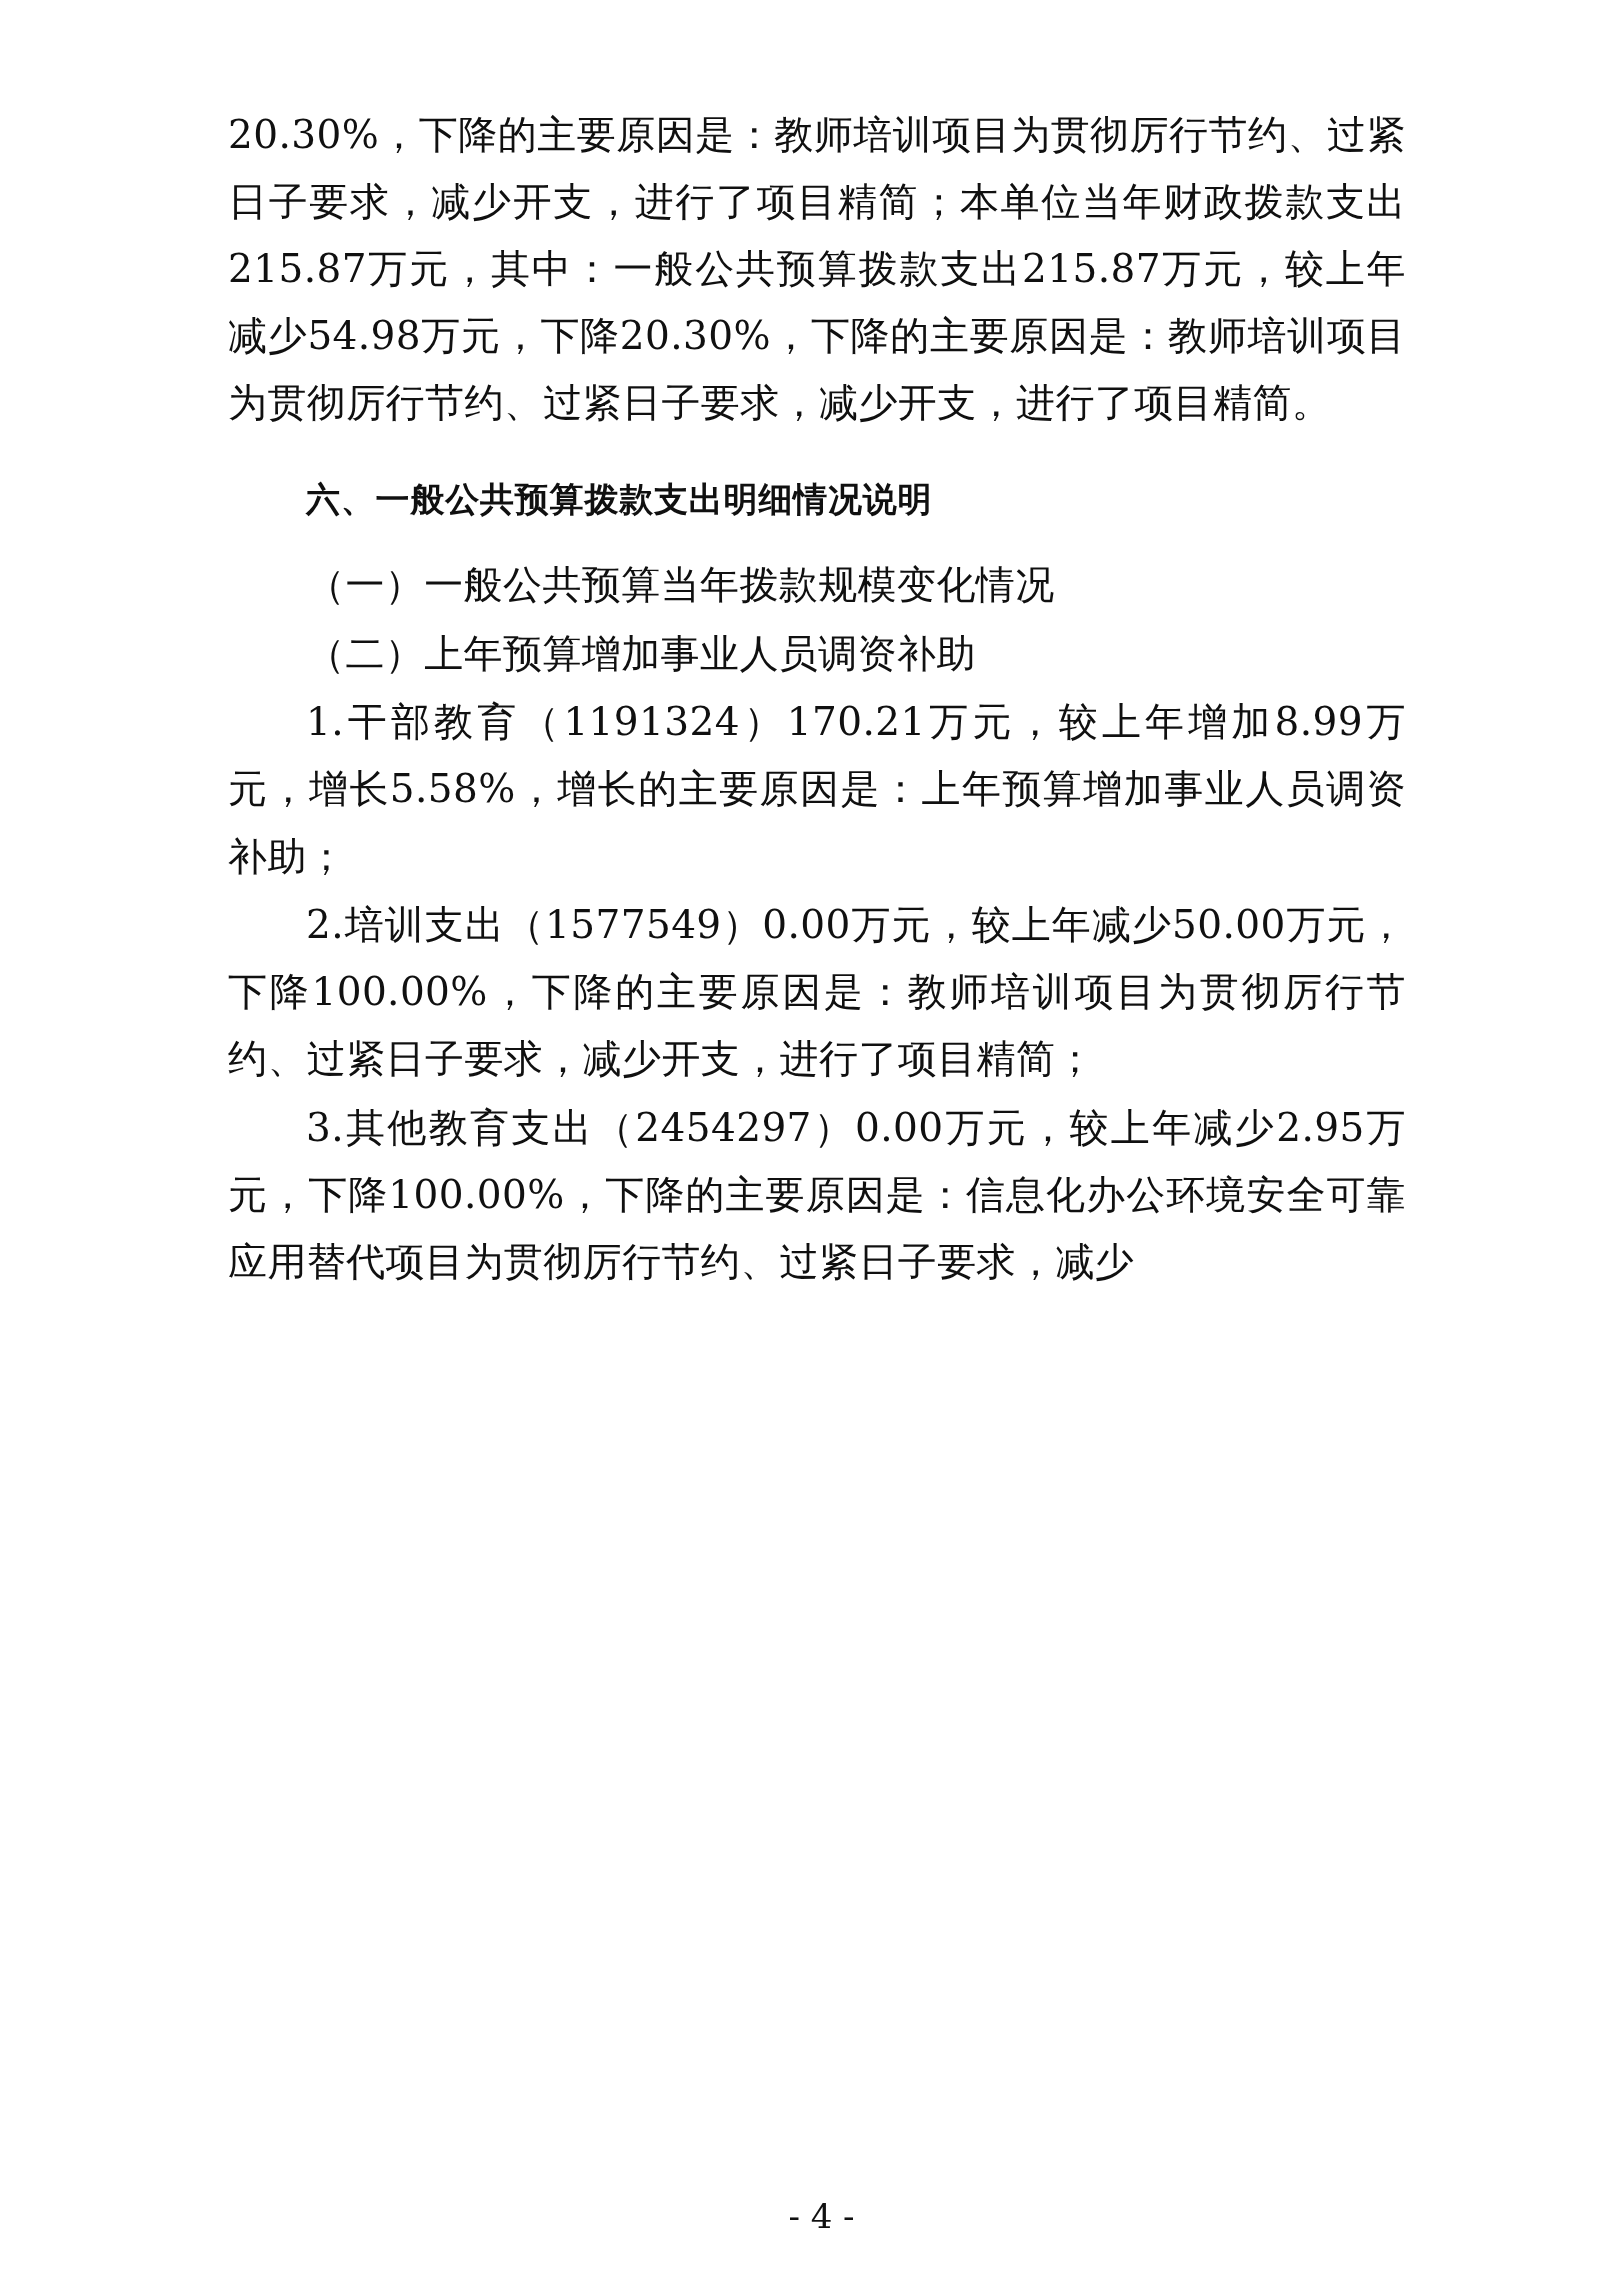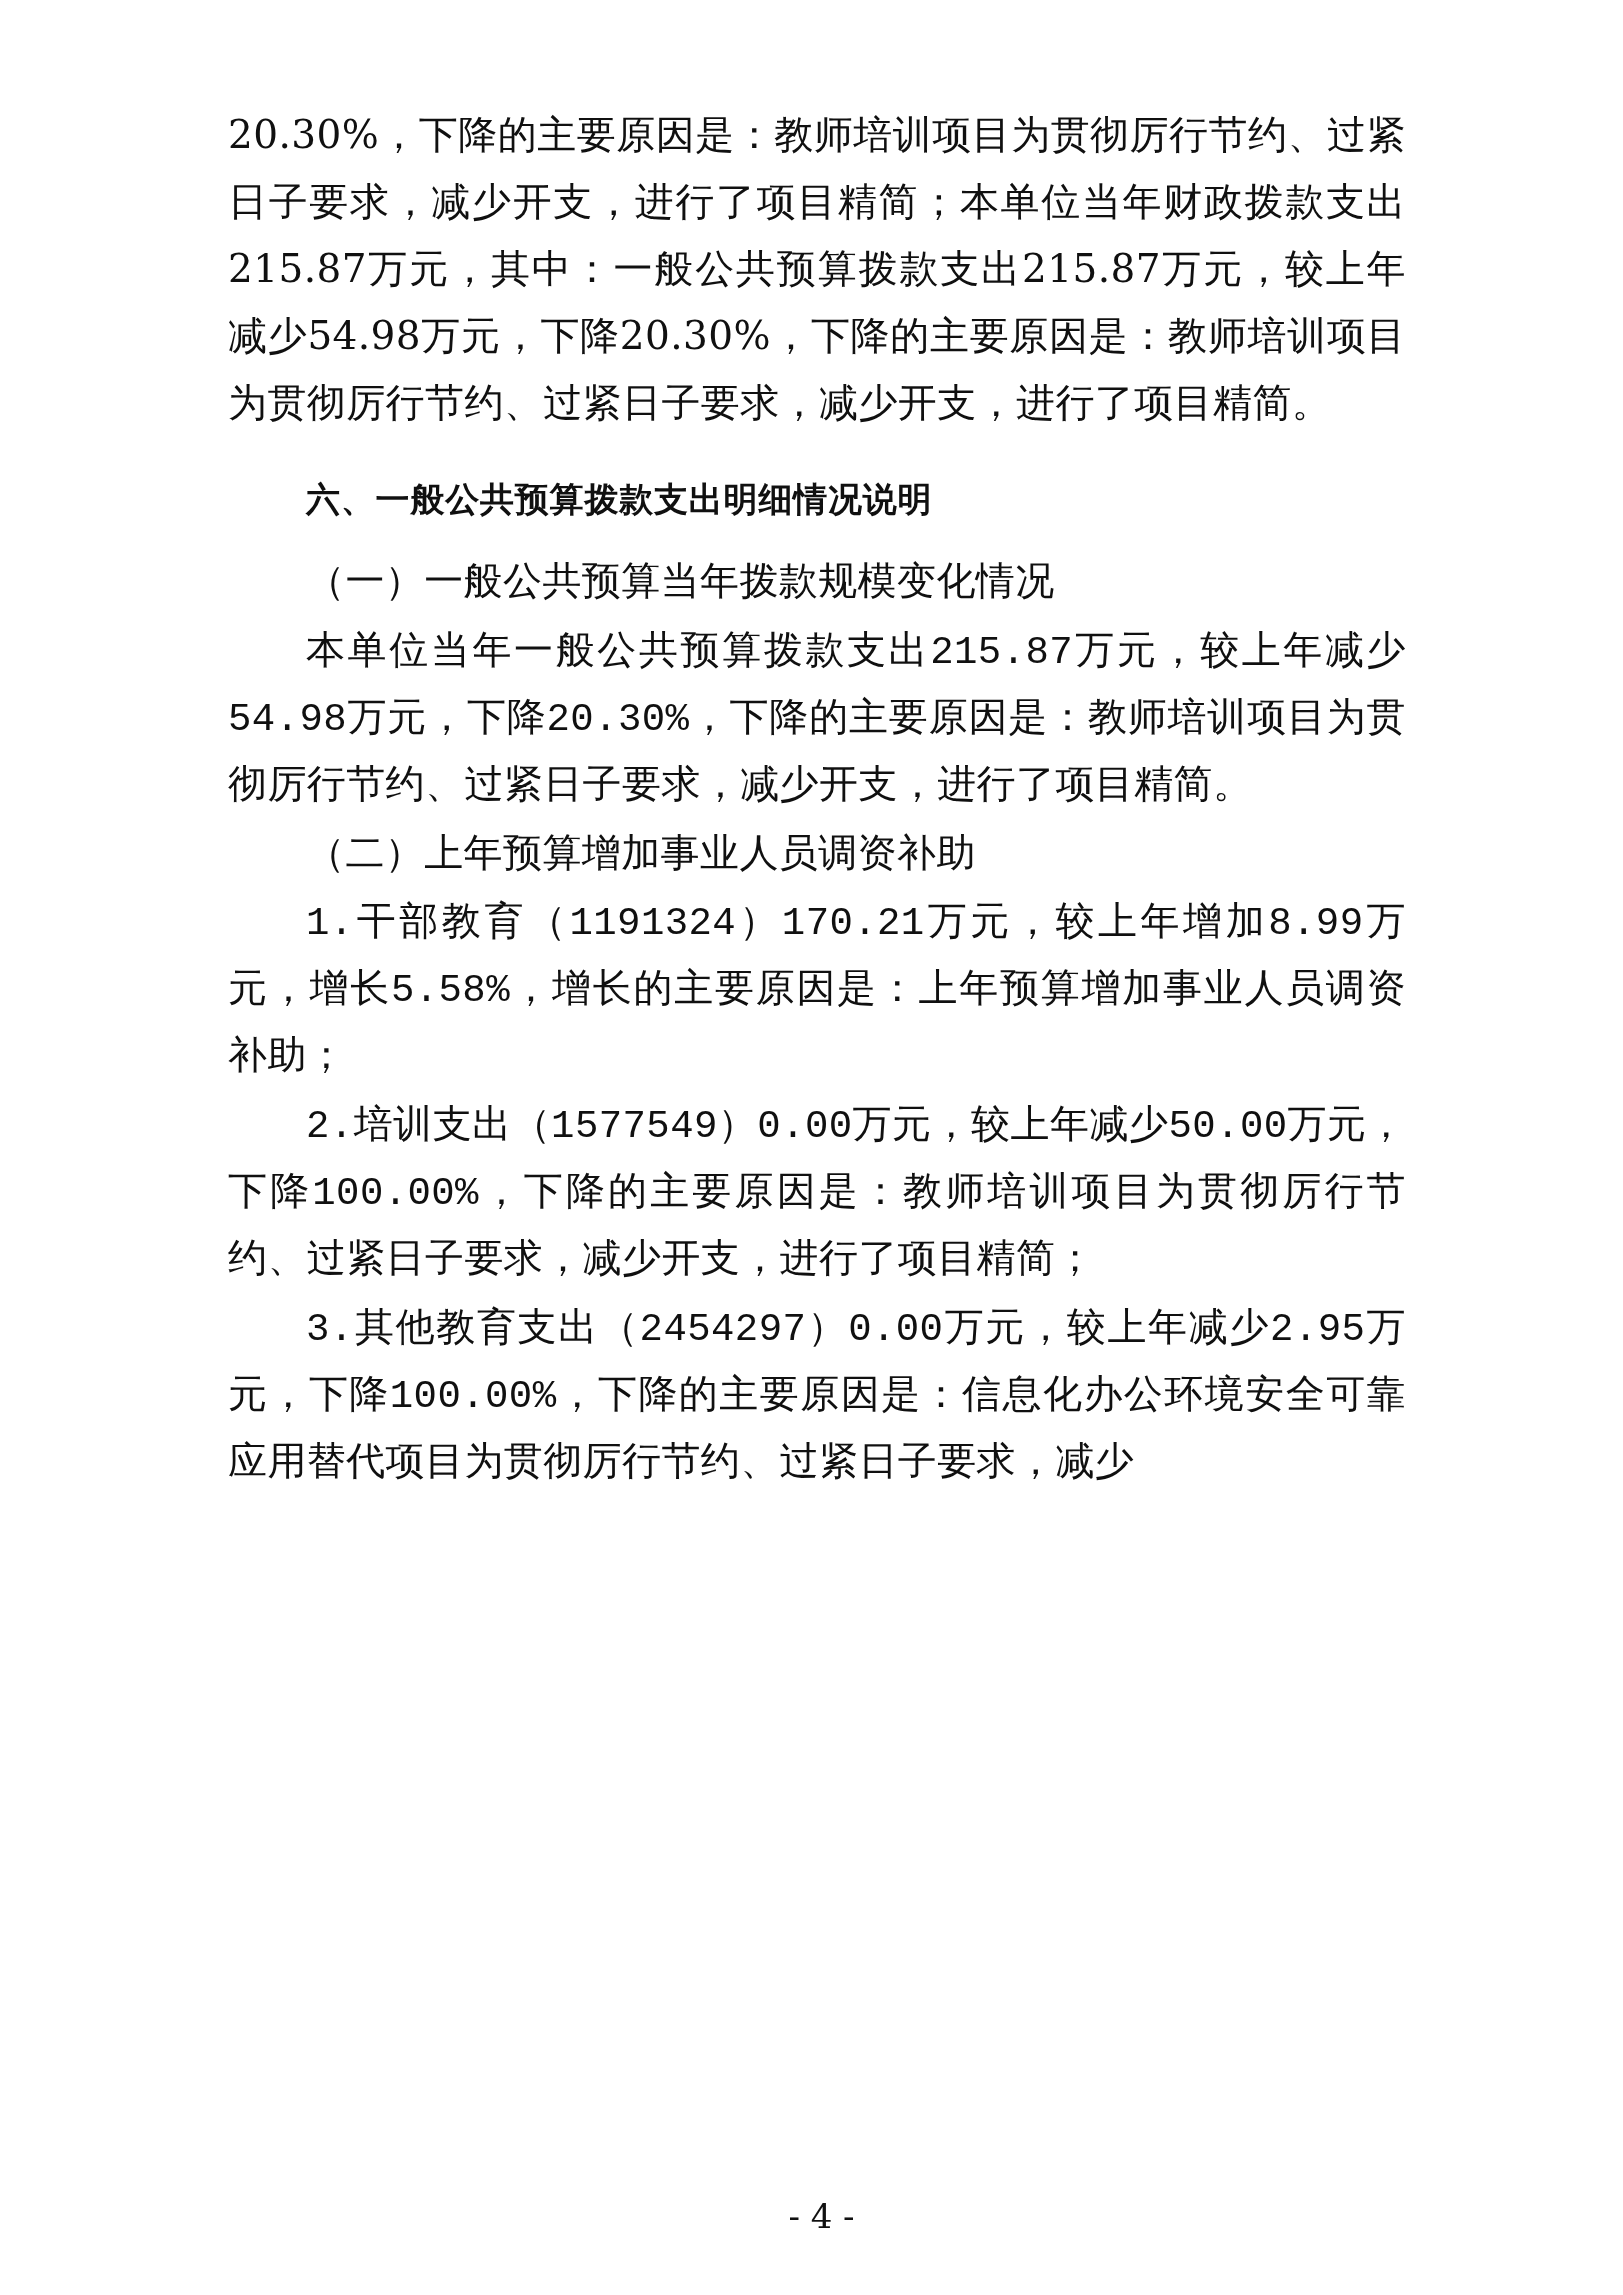--- a/index.html
+++ b/index.html
@@ -38,21 +38,20 @@
   .heading {
     font-weight: bold;
     font-size: 34px;
     margin: 34px 0 22px 0;
     text-indent: 78px;
     letter-spacing: 0.8px;
   }
   .sub-para {
     margin: 0 0 1.7px 0;
     text-indent: 78px;
-    font-family: Liberation Mono, monospace;
   }
   .page-number {
     position: absolute;
     left: 0;
     right: 0;
     bottom: 59px;
     text-align: center;
     font-size: 34px;
     font-family: "DejaVu Serif", "Liberation Serif", serif;
     color: #111;
@@ -63,21 +62,20 @@
 
 <div class="page">
   <div class="doc-body">
 
     <p class="para">20.30%，下降的主要原因是：教师培训项目为贯彻厉行节约、过紧日子要求，减少开支，进行了项目精简；本单位当年财政拨款支出215.87万元，其中：一般公共预算拨款支出215.87万元，较上年减少54.98万元，下降20.30%，下降的主要原因是：教师培训项目为贯彻厉行节约、过紧日子要求，减少开支，进行了项目精简。</p>
 
     <h2 class="heading">六、一般公共预算拨款支出明细情况说明</h2>
 
     <p class="sub-para">（一）一般公共预算当年拨款规模变化情况</p>
 
-    <p class="sub-para">本单位当年一般公共预算拨款支出215.87万元，较上年减少54.98万元，下降20.30%，下降的主要原因是：教师培训项目为贯彻厉行节约、过紧日子要求，减少开支，进行了项目精简。</p>
 
     <p class="sub-para">（二）上年预算增加事业人员调资补助</p>
 
 
     <p class="sub-para">1.干部教育（1191324）170.21万元，较上年增加8.99万元，增长5.58%，增长的主要原因是：上年预算增加事业人员调资补助；</p>
 
     <p class="sub-para">2.培训支出（1577549）0.00万元，较上年减少50.00万元，下降100.00%，下降的主要原因是：教师培训项目为贯彻厉行节约、过紧日子要求，减少开支，进行了项目精简；</p>
 
     <p class="sub-para">3.其他教育支出（2454297）0.00万元，较上年减少2.95万元，下降100.00%，下降的主要原因是：信息化办公环境安全可靠应用替代项目为贯彻厉行节约、过紧日子要求，减少</p>
 

